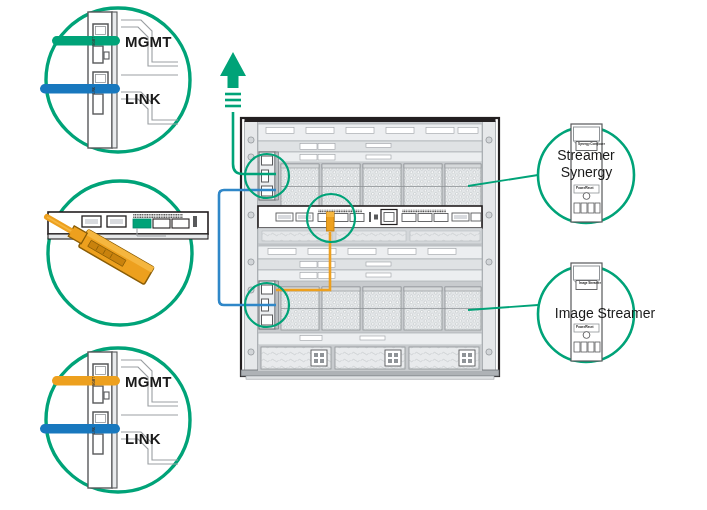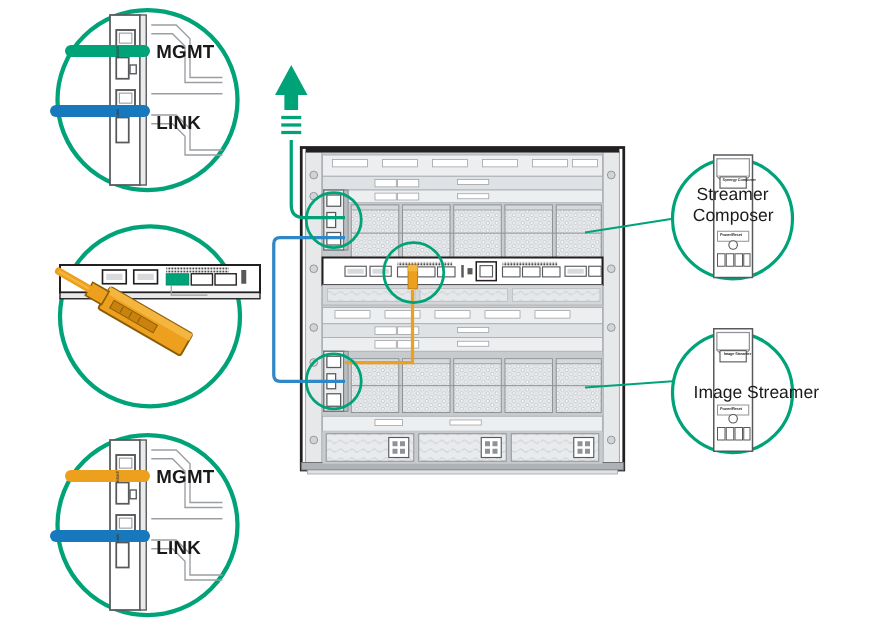--- a/index.html
+++ b/index.html
@@ -421,21 +421,21 @@
   <div class="lbl lbl-big" style="left:125px;top:90px;">LINK</div>
   <div class="lbl lbl-vert" style="left:92px;top:46px;">MGMT</div>
   <div class="lbl lbl-vert" style="left:92px;top:94px;">LINK</div>
 
   <div class="lbl lbl-big" style="left:125px;top:373px;">MGMT</div>
   <div class="lbl lbl-big" style="left:125px;top:430px;">LINK</div>
   <div class="lbl lbl-vert" style="left:92px;top:386px;">MGMT</div>
   <div class="lbl lbl-vert" style="left:92px;top:434px;">LINK</div>
 
   <div class="lbl lbl-callout" style="left:556px;top:147px;width:60px;">Streamer</div>
-  <div class="lbl lbl-callout" style="left:549px;top:164px;width:75px;">Composer</div>
+  <div class="lbl lbl-callout" style="left:549px;top:164px;width:75px;">Synergy</div>
   <div class="lbl lbl-tiny" style="left:578px;top:142px;">Synergy Composer</div>
   <div class="lbl lbl-tiny" style="left:576px;top:186px;">Power/Reset</div>
 
   <div class="lbl lbl-callout" style="left:545px;top:305px;width:120px;">Image Streamer</div>
   <div class="lbl lbl-tiny" style="left:579px;top:281px;">Image Streamer</div>
   <div class="lbl lbl-tiny" style="left:576px;top:325px;">Power/Reset</div>
 
 </div>
 
 </body></html>

